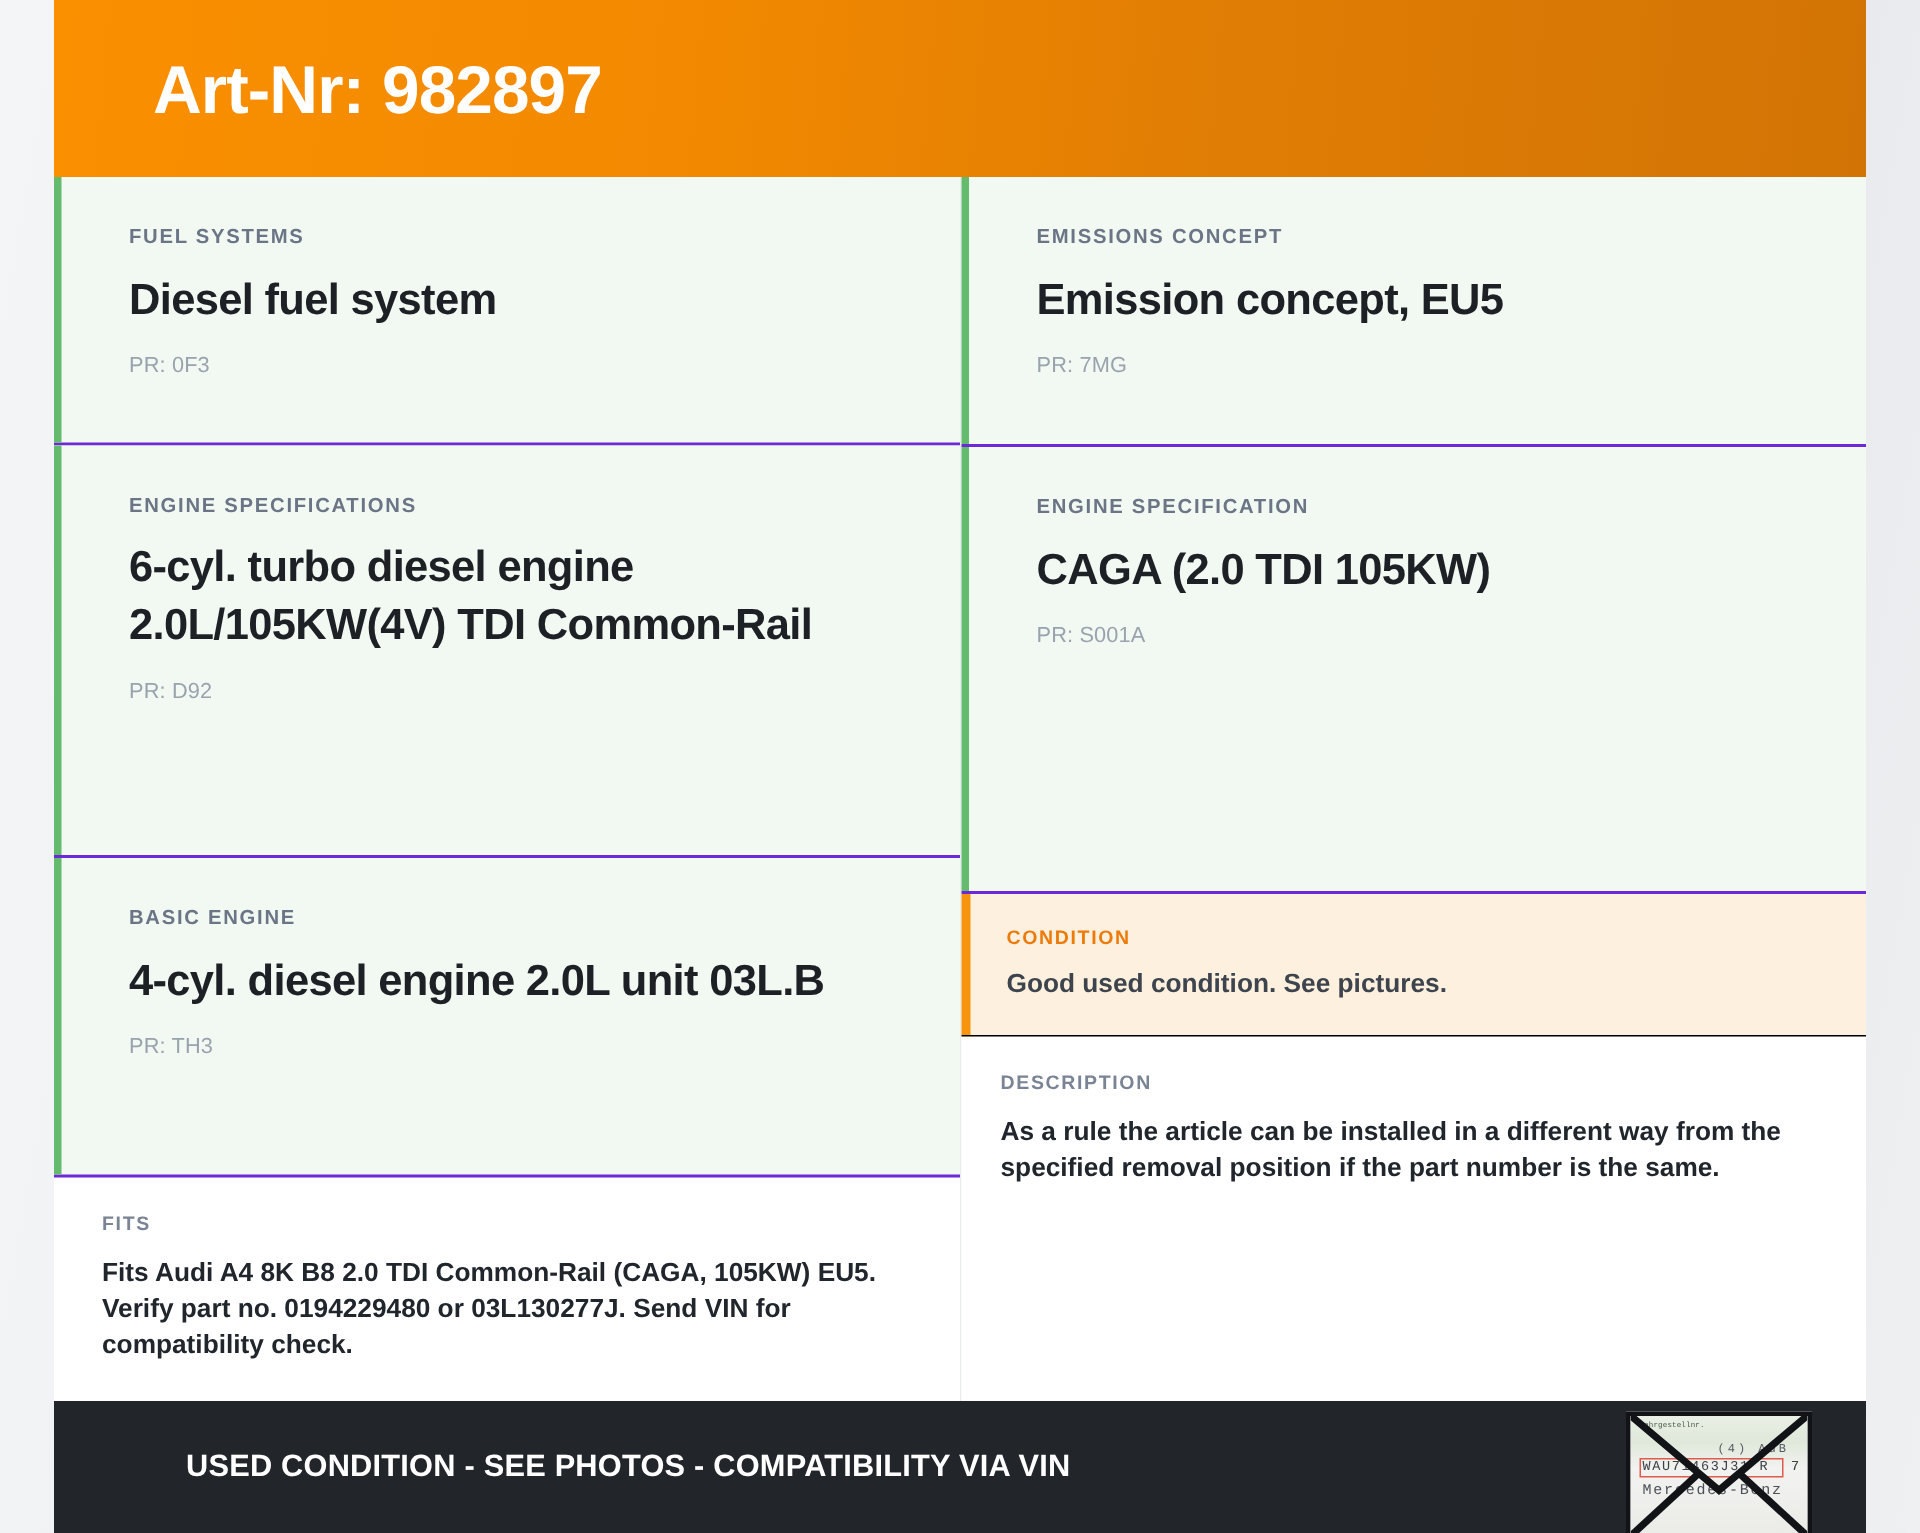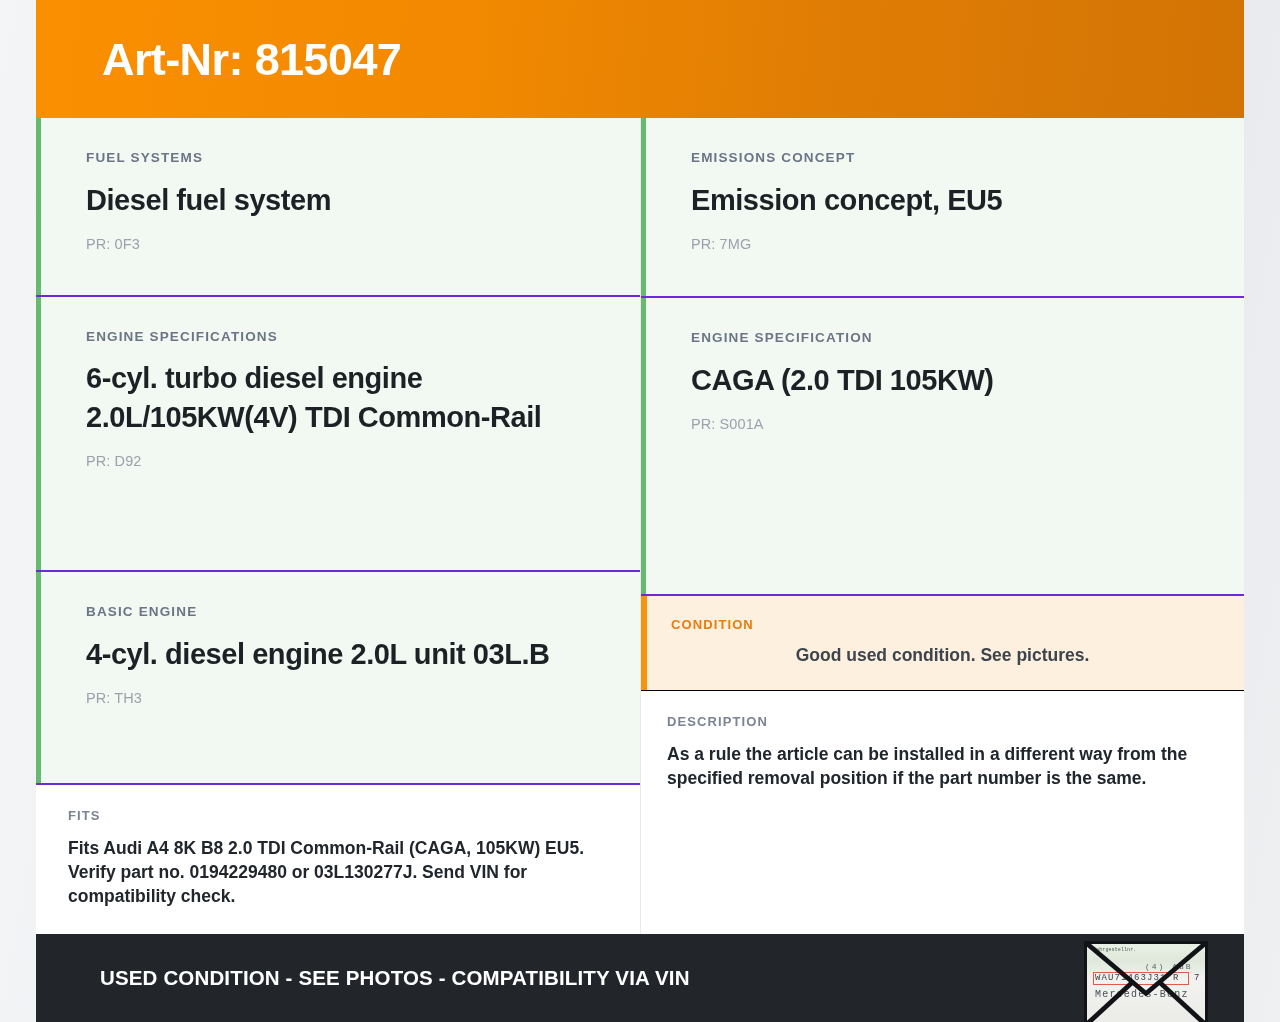--- a/index.html
+++ b/index.html
@@ -136,21 +136,20 @@
     text-transform: uppercase;
     line-height: 1;
     margin: 0 0 13px 0;
   }
   .condition-text {
     font-size: 17.5px;
     font-weight: bold;
     color: #3d444d;
     line-height: 1.3;
     margin: 0;
-    text-align: center;
   }
 
   
   .block {
     background: #ffffff;
     box-sizing: border-box;
     padding: 24px 34px 26px 30px;
   }
   .block-left  { padding-left: 32px; padding-right: 30px; }
   .block-right { padding-left: 26px; padding-right: 48px; }
@@ -175,21 +174,21 @@
 
   
   .footer {
     height: 88px;
     flex: 0 0 88px;
     background: #22262b;
     display: flex;
     align-items: center;
     position: relative;
     box-sizing: border-box;
-    padding-left: 64px;
+    padding-left: 88px;
   }
   .footer-text {
     color: #ffffff;
     font-size: 20.5px;
     font-weight: bold;
     letter-spacing: 0.15px;
     line-height: 1;
   }
 
   
@@ -262,21 +261,21 @@
     inset: 0;
     pointer-events: none;
   }
 </style>
 </head>
 <body>
 
 <div class="sheet">
 
   <div class="header">
-    <div class="header-title">Art-Nr: 815047</div>
+    <div class="header-title">Art-Nr: 982897</div>
   </div>
 
   <div class="body">
 
     <div class="col col-left">
 
       <div class="card c-fuel">
         <div class="card-label">FUEL SYSTEMS</div>
         <div class="card-value">Diesel fuel system</div>
         <div class="card-pr">PR: 0F3</div>

